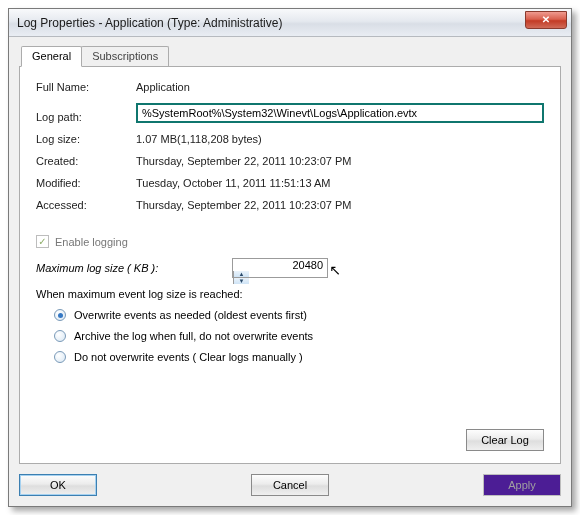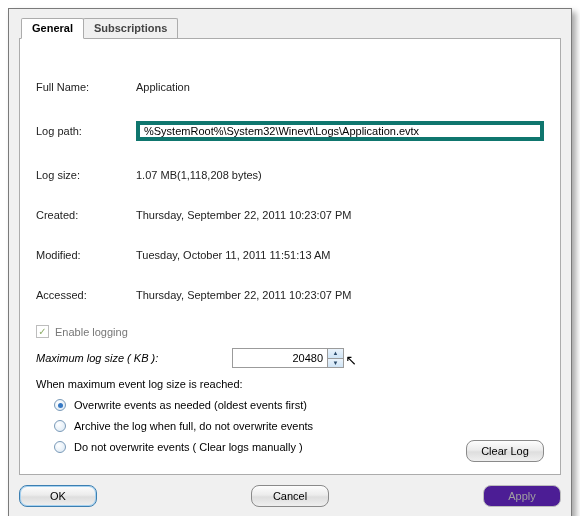--- a/index.html
+++ b/index.html
@@ -58,54 +58,52 @@
     padding-left: 2px;
   }
   .tab {
     padding: 3px 10px 4px 10px;
     border: 1px solid #acacac;
     border-bottom: none;
     background: #f0f0f0;
     margin-right: -1px;
     font-size: 11px;
     border-radius: 2px 2px 0 0;
-    font-weight: bold;
   }
   .tab.active {
     background: #fff;
     position: relative;
     z-index: 2;
     border-bottom: 1px solid #fff;
   }
   .tab.inactive { background: #f0f0f0; color: #444; }
   .tabpanel {
     border: 1px solid #acacac;
     background: #fff;
     padding: 14px 16px 12px 16px;
     min-height: 398px;
     position: relative;
   }
   .row {
     display: flex;
-    align-items: center;
+    align-items: flex-end;
     margin-bottom: 10px;
-    margin-top: 28px;
   }
   .row .label {
     width: 100px;
     color: #222;
   }
   .row .value {
     flex: 1;
     color: #222;
   }
   .logpath-input {
     flex: 1;
     height: 20px;
-    border: 4px solid #0f766e;
+    border: 2px solid #0f766e;
     padding: 1px 4px;
     font-family: inherit;
     font-size: 11px;
     background: #fff;
   }
   .section-gap { height: 8px; }
   .checkbox-row {
     display: flex;
     align-items: center;
     gap: 6px;
@@ -129,20 +127,21 @@
     display: flex;
     align-items: center;
     gap: 8px;
     margin-bottom: 10px;
   }
   .spinner {
     display: inline-flex;
     border: 1px solid #9b9b9b;
     height: 20px;
     position: relative;
+    flex-direction: column;
   }
   .spinner input {
     width: 94px;
     border: none;
     text-align: right;
     padding: 0 4px;
     font-family: inherit;
     font-size: 11px;
     outline: none;
   }
@@ -195,21 +194,21 @@
     position: absolute;
     right: 16px;
     bottom: 12px;
   }
   .btn {
     min-width: 78px;
     height: 22px;
     padding: 0 12px;
     border: 1px solid #8a8a8a;
     background: linear-gradient(to bottom, #fdfdfd 0%, #ececec 45%, #dedede 55%, #efefef 100%);
-    border-radius: 8px;
+    border-radius: 0;
     font-family: inherit;
     font-size: 11px;
     color: #000;
     display: inline-flex;
     align-items: center;
     justify-content: center;
   }
   .btn.default { border: 1px solid #3c7fb1; box-shadow: 0 0 0 1px #a5d1f0 inset; }
   .btn.disabled { color: #a0a0a0; border-color: #bdbdbd; background: #4c1d95; }
   .bottom-bar {
@@ -217,20 +216,26 @@
     justify-content: space-between;
     gap: 8px;
     margin-top: 10px;
   }
 </style>
 </head>
 <body>
 
 <div class="window">
 
+  <div class="titlebar">
+    <div class="title-text">Log Properties - Application (Type: Administrative)</div>
+    <div class="close-btn">
+      <span class="close-x">✕</span>
+    </div>
+  </div>
 
   <div class="client">
 
     <div class="tabstrip">
       <div class="tab active">General</div>
       <div class="tab inactive">Subscriptions</div>
     </div>
 
     <div class="tabpanel">
 

